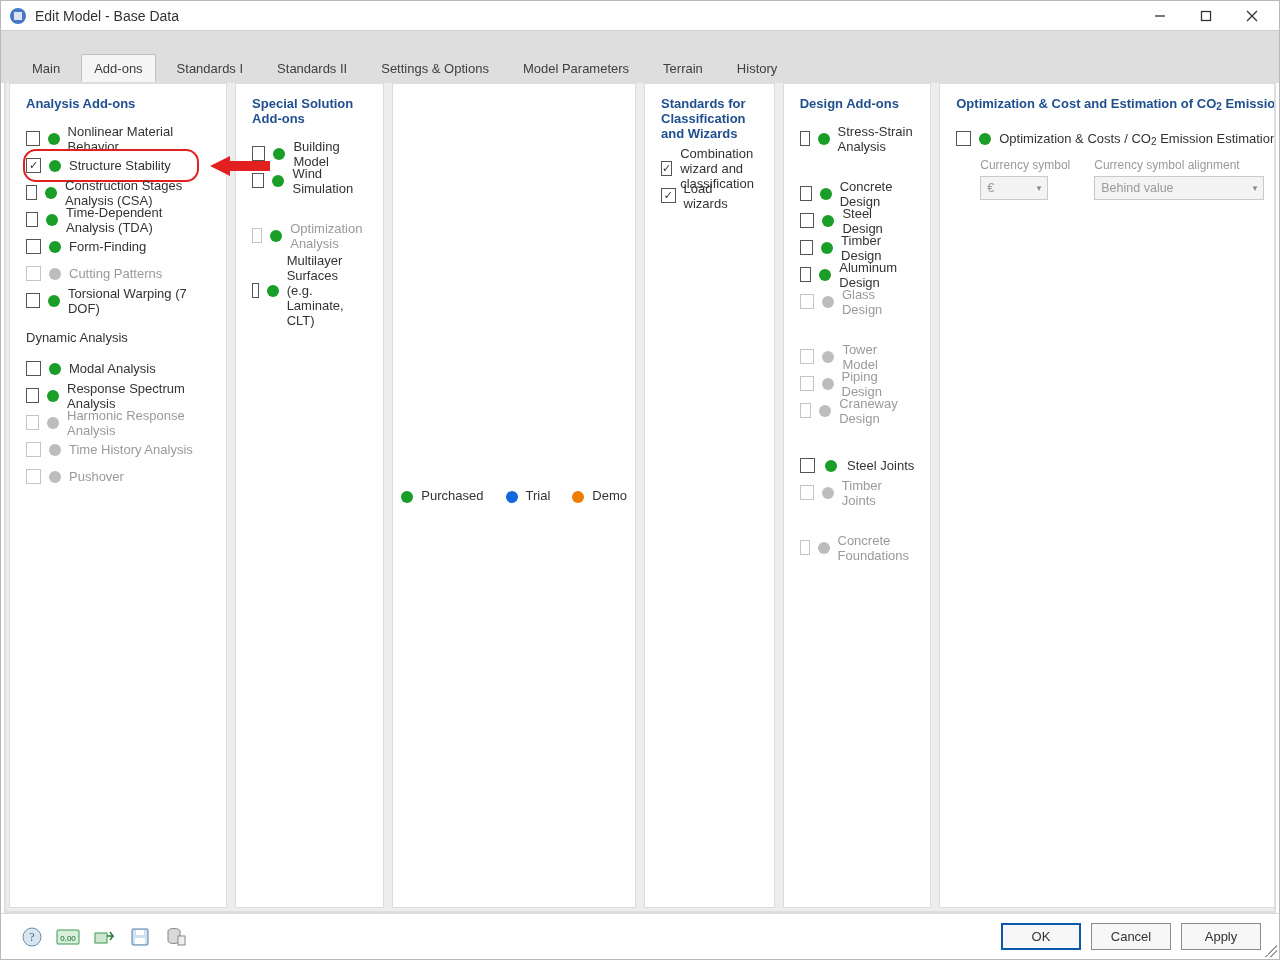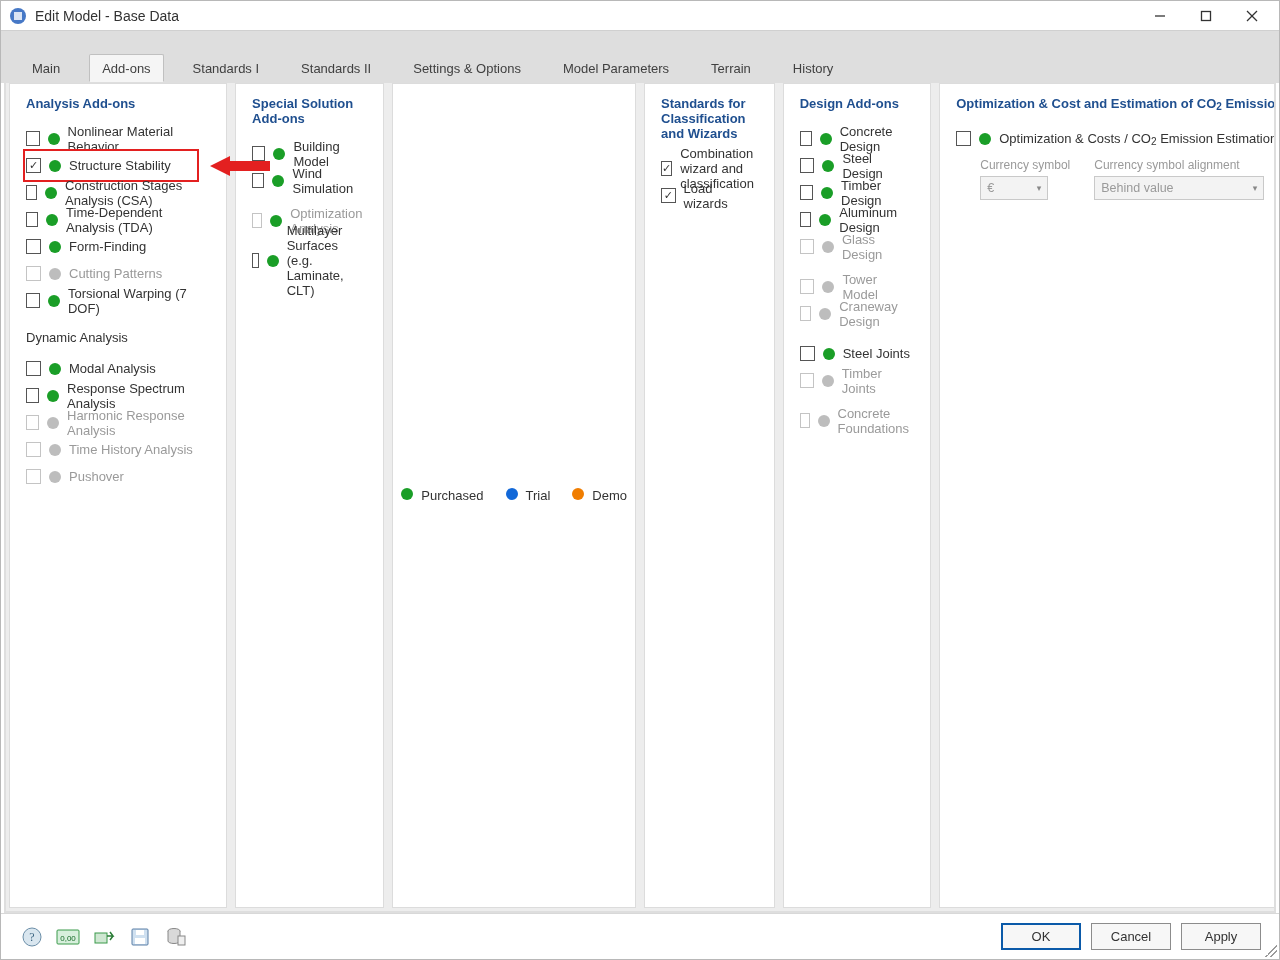--- a/index.html
+++ b/index.html
@@ -44,21 +44,21 @@
   .titlebar .title{flex:1;}
   .winctl{display:flex;height:100%;}
   .winctl>div{
     width:46px;display:flex;align-items:center;justify-content:center;
     font-family:sans-serif;color:#333;
   }
   
   .tabstrip{
     background:var(--tabstrip-bg);
     padding:22px 18px 0 18px;
-    display:flex;gap:16px;
+    display:flex;gap:8px;
     border-bottom:2px solid var(--tabstrip-bg);
   }
   .tab{
     padding:6px 12px 5px 12px;
     color:#404040;
     border:1px solid transparent;
     border-bottom:none;
     position:relative;top:1px;
     cursor:default;
   }
@@ -92,47 +92,48 @@
     color:var(--heading);
   }
   .subhead{margin:16px 0 10px 0;font-size:13px;color:#333;}
   .row{
     display:flex;align-items:center;gap:8px;
     height:27px;
     position:relative;
   }
   .row.disabled{color:var(--text-dim);}
   .row.disabled .chk{border-color:#c4c4c4;}
-  .row.sp{margin-top:13px;}
+  .row.sp{margin-top:28px;justify-content:space-between;}
   .chk{
     width:15px;height:15px;
     border:1.5px solid var(--chk-border);
     background:#fff;
     display:inline-flex;align-items:center;justify-content:center;
     font-size:11px;line-height:1;color:#333;
   }
   .chk.checked::after{content:"✓";}
   .dot{width:12px;height:12px;border-radius:50%;flex:none;}
   .dot.green{background:var(--dot-green);}
   .dot.blue{background:var(--dot-blue);}
   .dot.orange{background:var(--dot-orange);}
   .dot.grey{background:var(--dot-grey);}
   .row.highlight{
     outline:2px solid var(--highlight-border);
     outline-offset:1px;
     padding-right:6px;
     width:170px;
+    border-radius:10px;
   }
   
   .arrow{
     position:absolute;left:184px;top:2px;pointer-events:none;
   }
   
   .legend{display:flex;align-items:center;gap:22px;padding:10px 8px;}
-  .legend .item{display:flex;align-items:flex-start;gap:8px;}
+  .legend .item{display:flex;align-items:flex-end;gap:8px;}
   
   .subfields{
     display:flex;gap:24px;margin:6px 0 0 24px;
   }
   .sf{display:flex;flex-direction:column;gap:4px;}
   .sf label{color:var(--text-dim);font-size:12px;}
   .sel{
     height:24px;border:1px solid #c9c9c9;background:#f3f3f3;
     display:flex;align-items:center;justify-content:space-between;
     padding:0 6px;color:var(--text-dim);font-size:12.5px;
@@ -336,20 +337,25 @@
           <div class="row">
             <span class="chk checked"></span>
             <span>Load wizards</span>
           </div>
         </div>
     </div>
 
     <div class="panel fill">
       <h3>Design Add-ons</h3>
       <div id="design-items">
+          <div class="row">
+            <span class="chk"></span>
+            <span class="dot green"></span>
+            <span>Stress-Strain Analysis</span>
+          </div>
           <div class="row sp">
             <span class="chk"></span>
             <span class="dot green"></span>
             <span>Concrete Design</span>
           </div>
           <div class="row">
             <span class="chk"></span>
             <span class="dot green"></span>
             <span>Steel Design</span>
           </div>
@@ -365,20 +371,25 @@
           </div>
           <div class="row disabled">
             <span class="chk"></span>
             <span class="dot grey"></span>
             <span>Glass Design</span>
           </div>
           <div class="row disabled sp">
             <span class="chk"></span>
             <span class="dot grey"></span>
             <span>Tower Model</span>
+          </div>
+          <div class="row disabled">
+            <span class="chk"></span>
+            <span class="dot grey"></span>
+            <span>Piping Design</span>
           </div>
           <div class="row disabled">
             <span class="chk"></span>
             <span class="dot grey"></span>
             <span>Craneway Design</span>
           </div>
           <div class="row sp">
             <span class="chk"></span>
             <span class="dot green"></span>
             <span>Steel Joints</span>

